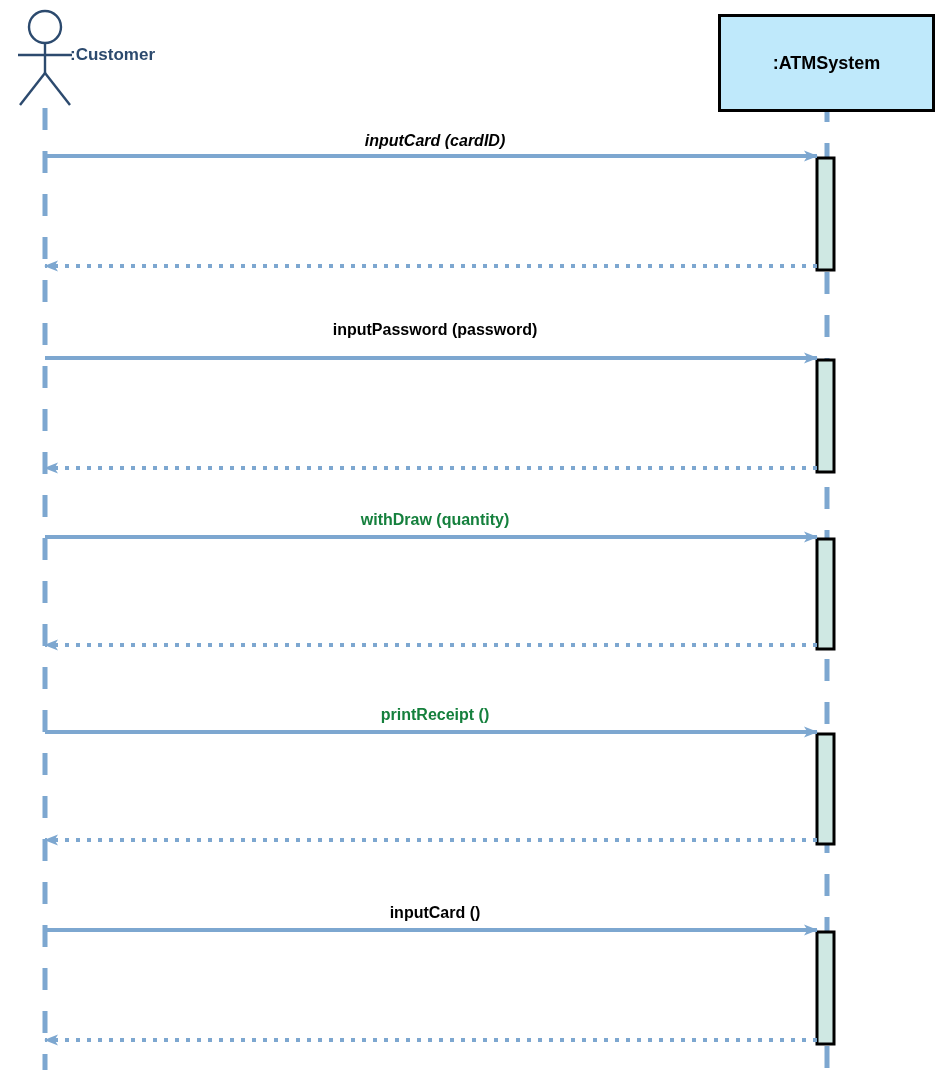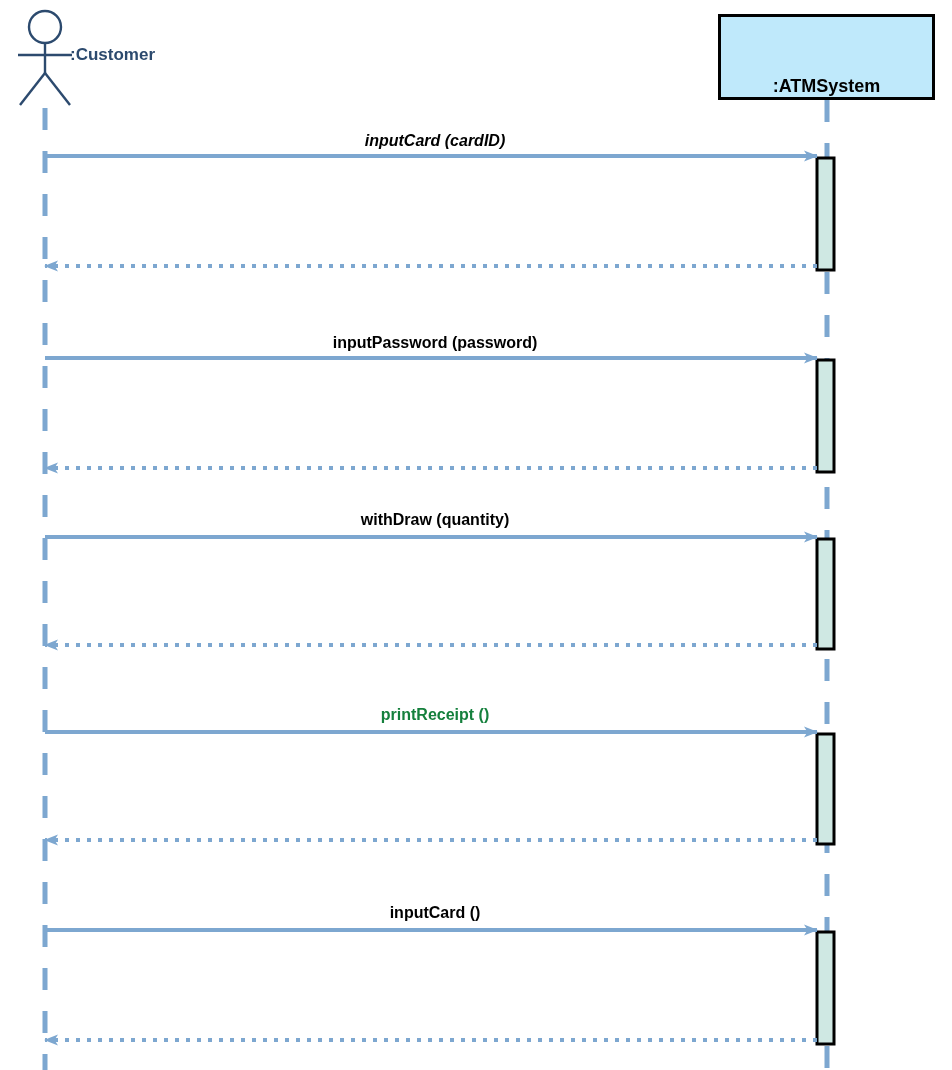--- a/index.html
+++ b/index.html
@@ -103,23 +103,23 @@
         <line x1="817" y1="645" x2="45" y2="645" stroke="#7da7d0" stroke-width="4" marker-end="url(#arrow-return)" stroke-dasharray="4 7" stroke-linecap="butt"></line>
         <line x1="45" y1="732" x2="817" y2="732" stroke="#7da7d0" stroke-width="4" marker-end="url(#arrow-call)"></line>
         <line x1="817" y1="840" x2="45" y2="840" stroke="#7da7d0" stroke-width="4" marker-end="url(#arrow-return)" stroke-dasharray="4 7" stroke-linecap="butt"></line>
         <line x1="45" y1="930" x2="817" y2="930" stroke="#7da7d0" stroke-width="4" marker-end="url(#arrow-call)"></line>
         <line x1="817" y1="1040" x2="45" y2="1040" stroke="#7da7d0" stroke-width="4" marker-end="url(#arrow-return)" stroke-dasharray="4 7" stroke-linecap="butt"></line>
       </g>
   </svg>
 
   <div id="layer-labels">
       <div class="actor-label" style="left: 70px; top: 45px;">:Customer</div>
-      <div class="object-box" style="left: 718px; top: 14px; width: 217px; height: 86px; background: rgb(191, 233, 251); border-color: rgb(0, 0, 0); align-items: flex-end;">
+      <div class="object-box" style="left: 718px; top: 14px; width: 217px; height: 98px; background: rgb(191, 233, 251); border-color: rgb(0, 0, 0);">
         <span class="object-box-label">:ATMSystem</span>
       </div>
       <div class="msg-label" style="left: 435px; top: 132px; color: rgb(0, 0, 0); font-style: italic;">inputCard (cardID)</div>
-      <div class="msg-label" style="left: 435px; top: 334px; color: rgb(0, 0, 0);">inputPassword (password)</div>
-      <div class="msg-label" style="left: 435px; top: 511px; color: #000000;">withDraw (quantity)</div>
+      <div class="msg-label" style="left: 435px; top: 321px; color: rgb(0, 0, 0);">inputPassword (password)</div>
+      <div class="msg-label" style="left: 435px; top: 511px; color: #15803d;">withDraw (quantity)</div>
       <div class="msg-label" style="left: 435px; top: 706px; color: #15803d;">printReceipt ()</div>
       <div class="msg-label" style="left: 435px; top: 904px; color: rgb(0, 0, 0);">inputCard ()</div>
     </div>
 
 </div>
 
 </body></html>

